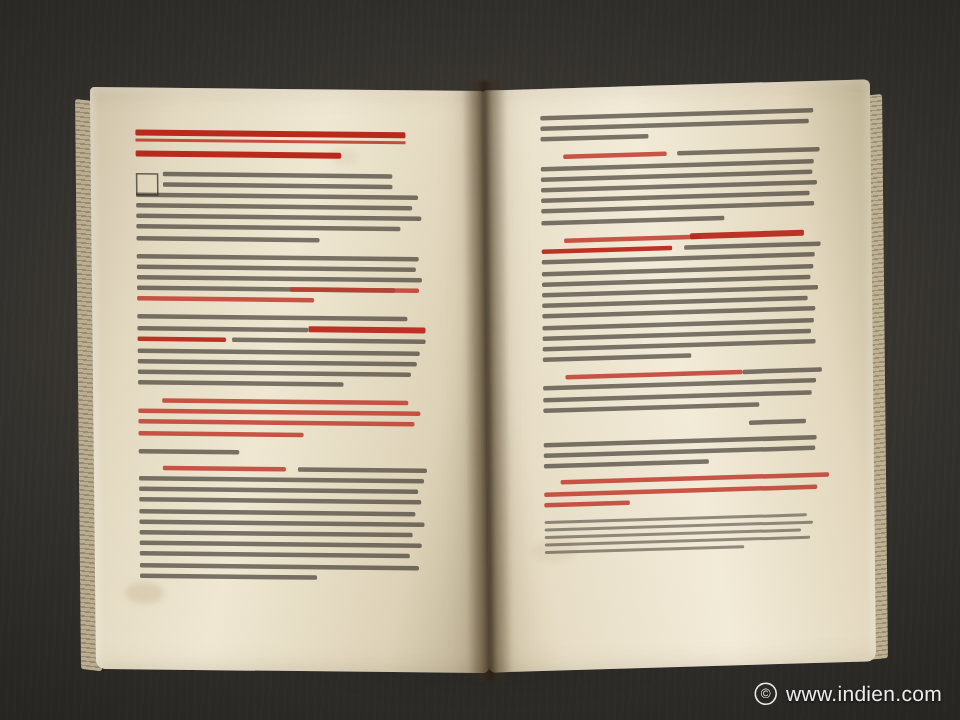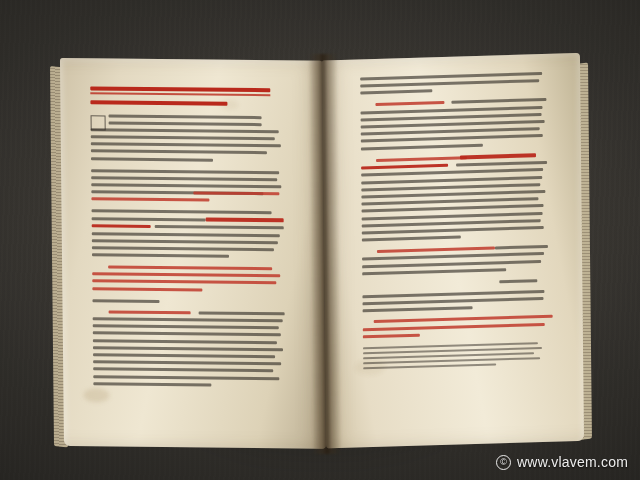--- a/index.html
+++ b/index.html
@@ -255,15 +255,15 @@
         <div class="ln" style="width:90%"></div>
         <div class="ln" style="width:93%"></div>
         <div class="ln" style="width:70%"></div>
         <span class="txt">1. Bijzonderheid zal meer het merk van het werk van Dr Van Loon-Gijsels-Stuyvaert: der camusiscoms entwerke, door de HH. Drs. Combe en Wills. Het kan ook zeen wordt besteld bij de Centralisatie d'Ouvrages, 7, rue des Grands-Augustins, Paris VIe et in de boekhandels.</span>
       </div>
     </div>
   </div>
 
   <div class="watermark">
     <span class="wm-c">©</span>
-    <span>www.vlavem.com</span>
+    <span>www.indien.com</span>
   </div>
 </div>
 
 </body></html>

